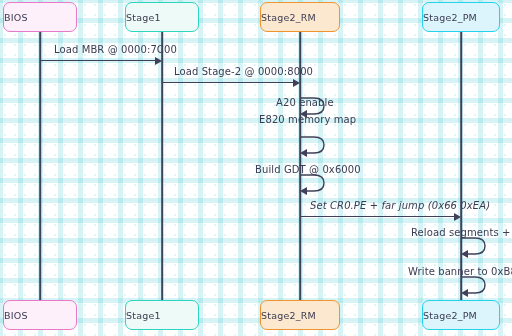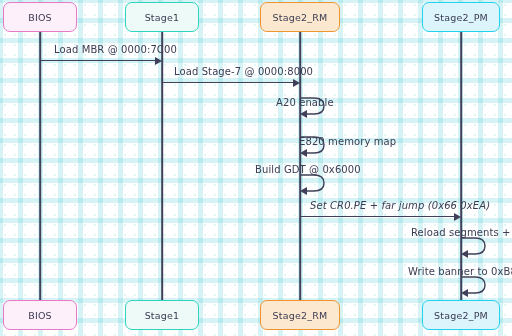--- a/index.html
+++ b/index.html
@@ -44,21 +44,21 @@
 
   .actor-box {
     position: absolute;
     box-sizing: border-box;
     height: 30px;
     border-radius: 7px;
     border-width: 1.6px;
     border-style: solid;
     display: flex;
     align-items: center;
-    justify-content: center;
+    justify-content: flex-start;
     transform: translateX(-50%);
   }
   .actor-label {
     font-size: 9.5px;
     color: #3b3b52;
     letter-spacing: 0.2px;
     white-space: nowrap;
   }
 
   .msg-line {
@@ -133,33 +133,33 @@
   <div class="actor-box" style="left:461px; top:300px; width:78px; border-color:#22d3ee; background:#dcf5fc;">
     <span class="actor-label">Stage2_PM</span>
   </div>
 
   <div class="msg-line" style="left:40px; top:60px; width:115px;"></div>
   <div class="msg-arrow right" style="left:155px; top:56.5px;"></div>
   <div class="msg-label" style="left:54px; top:44px;">Load MBR @ 0000:7C00</div>
 
   <div class="msg-line" style="left:162px; top:82px; width:131px;"></div>
   <div class="msg-arrow right" style="left:293px; top:78.5px;"></div>
-  <div class="msg-label" style="left:174px; top:66px;">Load Stage-7 @ 0000:8000</div>
+  <div class="msg-label" style="left:174px; top:66px;">Load Stage-2 @ 0000:8000</div>
 
   <svg class="self-loop" style="left:300px; top:96px;" width="30" height="24" viewBox="0 0 30 24">
     <path d="M 0 2 L 14 2 Q 24 2 24 10 Q 24 18 14 18 L 6 18"></path>
     <polygon points="7,14 7,22 0,18"></polygon>
   </svg>
   <div class="msg-label" style="left:276px; top:97px;">A20 enable</div>
 
   <svg class="self-loop" style="left:300px; top:135px;" width="30" height="24" viewBox="0 0 30 24">
     <path d="M 0 2 L 14 2 Q 24 2 24 10 Q 24 18 14 18 L 6 18"></path>
     <polygon points="7,14 7,22 0,18"></polygon>
   </svg>
-  <div class="msg-label" style="left:259px; top:136px;margin-left:40px;">E820 memory map</div>
+  <div class="msg-label" style="left:259px; top:114px;">E820 memory map</div>
 
   <svg class="self-loop" style="left:300px; top:173px;" width="30" height="24" viewBox="0 0 30 24">
     <path d="M 0 2 L 14 2 Q 24 2 24 10 Q 24 18 14 18 L 6 18"></path>
     <polygon points="7,14 7,22 0,18"></polygon>
   </svg>
   <div class="msg-label" style="left:255px; top:164px;">Build GDT @ 0x6000</div>
 
   <div class="msg-line" style="left:300px; top:216px; width:154px;"></div>
   <div class="msg-arrow right" style="left:454px; top:212.5px;"></div>
   <div class="msg-label" style="left:310px; top:200px;font-style:italic;">Set CR0.PE + far jump (0x66 0xEA)</div>

